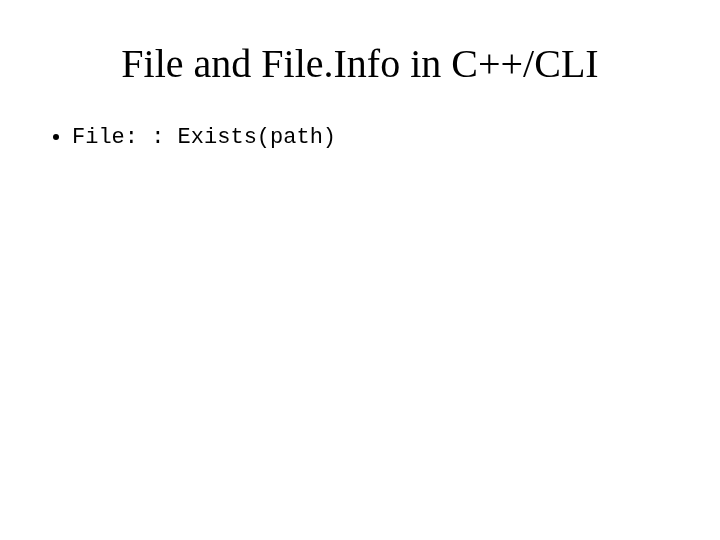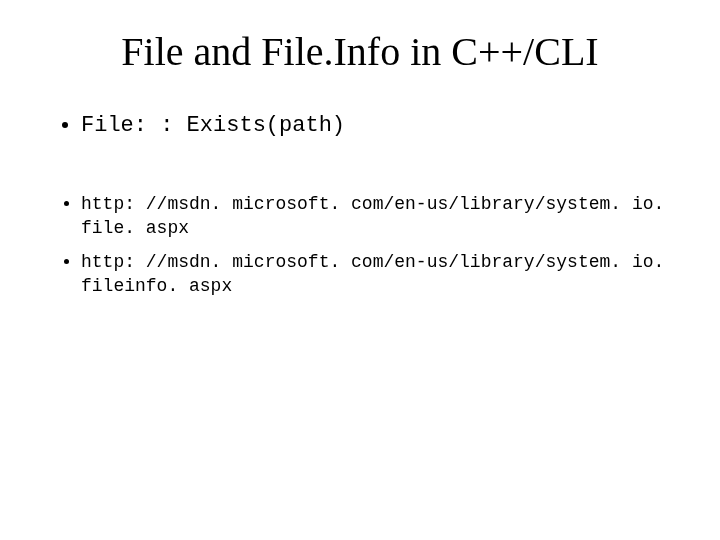--- a/index.html
+++ b/index.html
@@ -8,35 +8,35 @@
     width: 720px;
     height: 540px;
     background: #ffffff;
     font-family: "Times New Roman", Times, serif;
     color: #000000;
   }
   .slide {
     box-sizing: border-box;
     width: 720px;
     height: 540px;
-    padding: 20px 40px 20px 40px;
+    padding: 32px 40px 20px 40px;
   }
   .title {
     font-size: 40px;
     text-align: center;
     margin: 8px 0 34px 0;
     font-weight: normal;
   }
   ul.main {
     list-style-type: disc;
     margin: 0 0 0 6px;
     padding-left: 26px;
   }
   ul.main > li {
-    margin: 9px;
+    margin: 0;
     padding: 0;
   }
   .mono {
     font-family: "Courier New", Courier, monospace;
     font-size: 22px;
     line-height: 1.5;
   }
   .small-mono {
     font-family: "Courier New", Courier, monospace;
     font-size: 18px;
@@ -57,17 +57,13 @@
 
   <ul class="main">
     <li class="mono">File: : Exists(path)</li>
   </ul>
 
   <div class="gap"></div>
 
 
   <div class="gap-sm"></div>
 
-  <ul class="main">
-    <li class="small-mono">http: //msdn. microsoft. com/en-us/library/system. io. file. aspx</li>
-    <li class="small-mono">http: //msdn. microsoft. com/en-us/library/system. io. fileinfo. aspx</li>
-  </ul>
 </div>
 
 </body></html>

